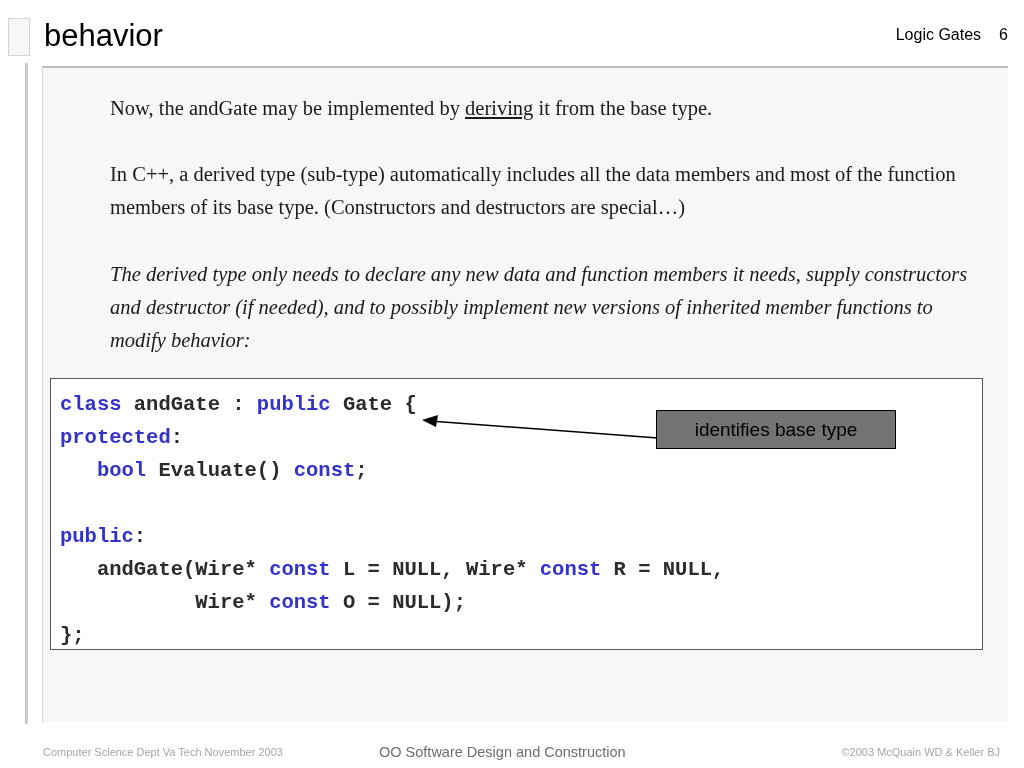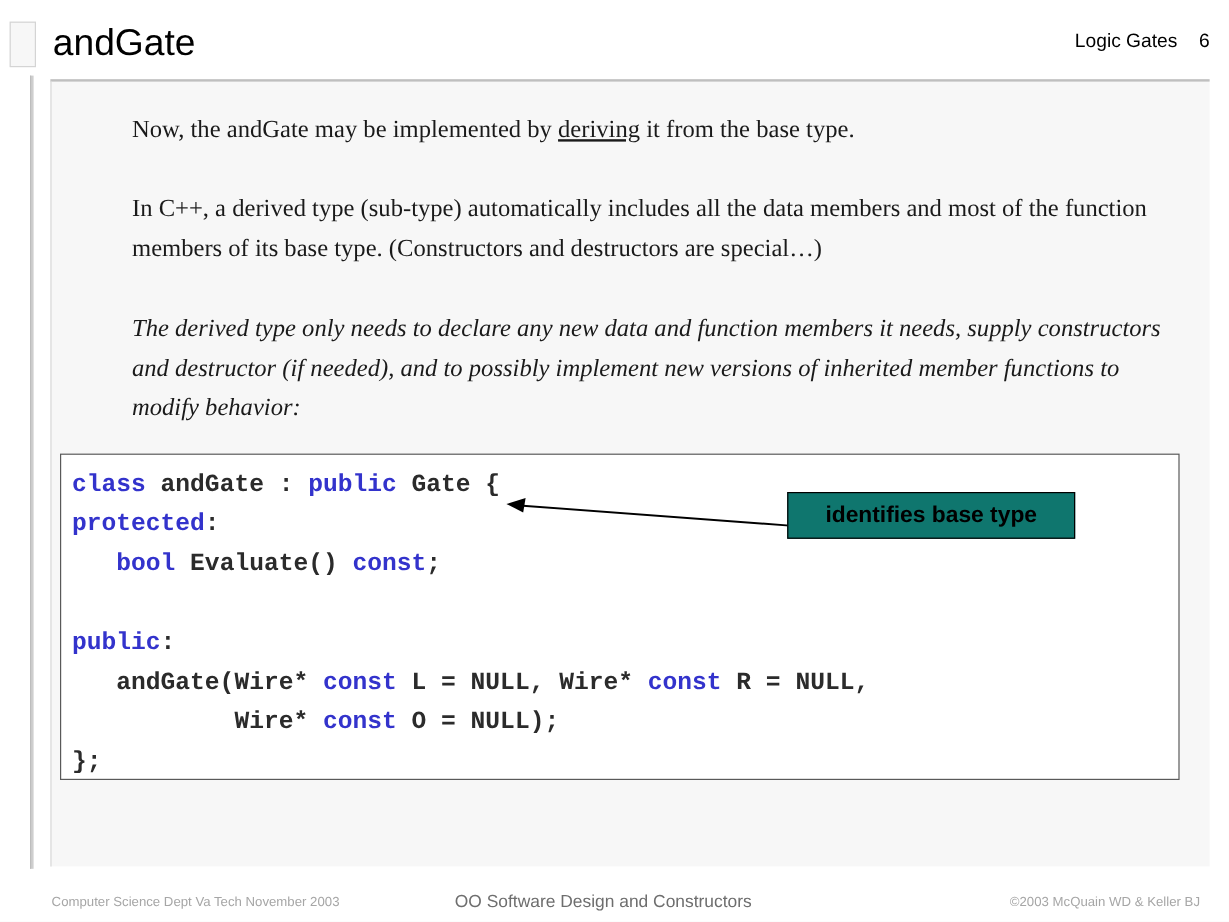--- a/index.html
+++ b/index.html
@@ -105,27 +105,26 @@
     font-weight: bold;
   }
   .kw { color: #3333cc; }
   .blank-line { display: block; height: 33px; }
 
   
   #callout-box {
     position: absolute;
     left: 656px; top: 410px;
     width: 240px; height: 39px;
-    background: #0f766e;
+    background: #737373;
     border: 1px solid #000000;
     box-sizing: border-box;
     display: flex;
     align-items: center;
     justify-content: center;
-    font-weight: bold;
   }
   #callout-label {
     font-family: "Liberation Sans", sans-serif;
     font-size: 19px;
     color: #000000;
     white-space: nowrap;
   }
   #callout-arrow {
     position: absolute;
     left: 410px; top: 405px;
@@ -162,21 +161,21 @@
     font-size: 11px;
     color: #a6a6a6;
     white-space: nowrap;
   }
 </style>
 </head>
 <body>
 
 <div id="slide-header">
   <div id="title-placeholder-box"></div>
-  <div id="slide-title">andGate</div>
+  <div id="slide-title">behavior</div>
   <div id="header-right">
     <span id="header-subject">Logic Gates</span><span id="header-slide-number">6</span>
   </div>
 </div>
 
 <div id="left-rail"></div>
 
 <div id="content-panel"></div>
 
 <div class="body-paragraph" id="para-1"><span>Now, the andGate may be implemented by </span><span class="underlined">deriving</span><span> it from the base type.</span></div>
@@ -191,15 +190,15 @@
 <svg id="callout-arrow" viewBox="0 0 260 50" xmlns="http://www.w3.org/2000/svg">
   <line x1="248" y1="33" x2="20" y2="16" stroke="#000000" stroke-width="1.6"></line>
   <polygon points="12,15 28,10 26,22" fill="#000000"></polygon>
 </svg>
 <div id="callout-box">
   <span id="callout-label">identifies base type</span>
 </div>
 
 <div id="slide-footer">
   <div id="footer-left">Computer Science Dept Va Tech November 2003</div>
-  <div id="footer-center">OO Software Design and Constructors</div>
+  <div id="footer-center">OO Software Design and Construction</div>
   <div id="footer-right">©2003  McQuain WD &amp; Keller BJ</div>
 </div>
 
 </body></html>

